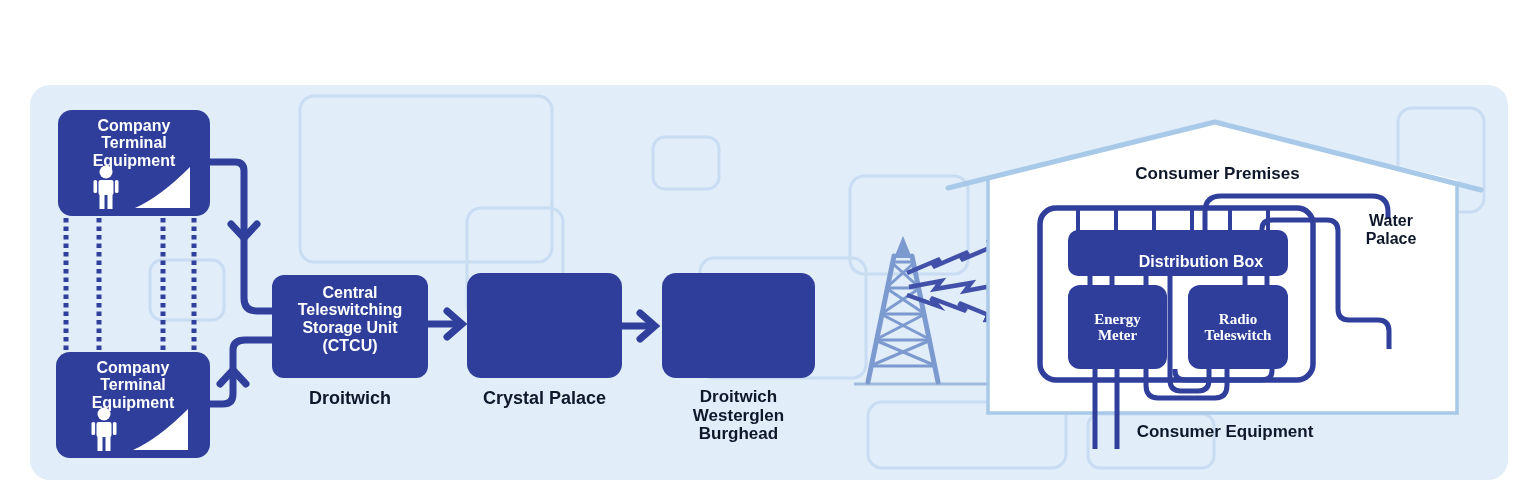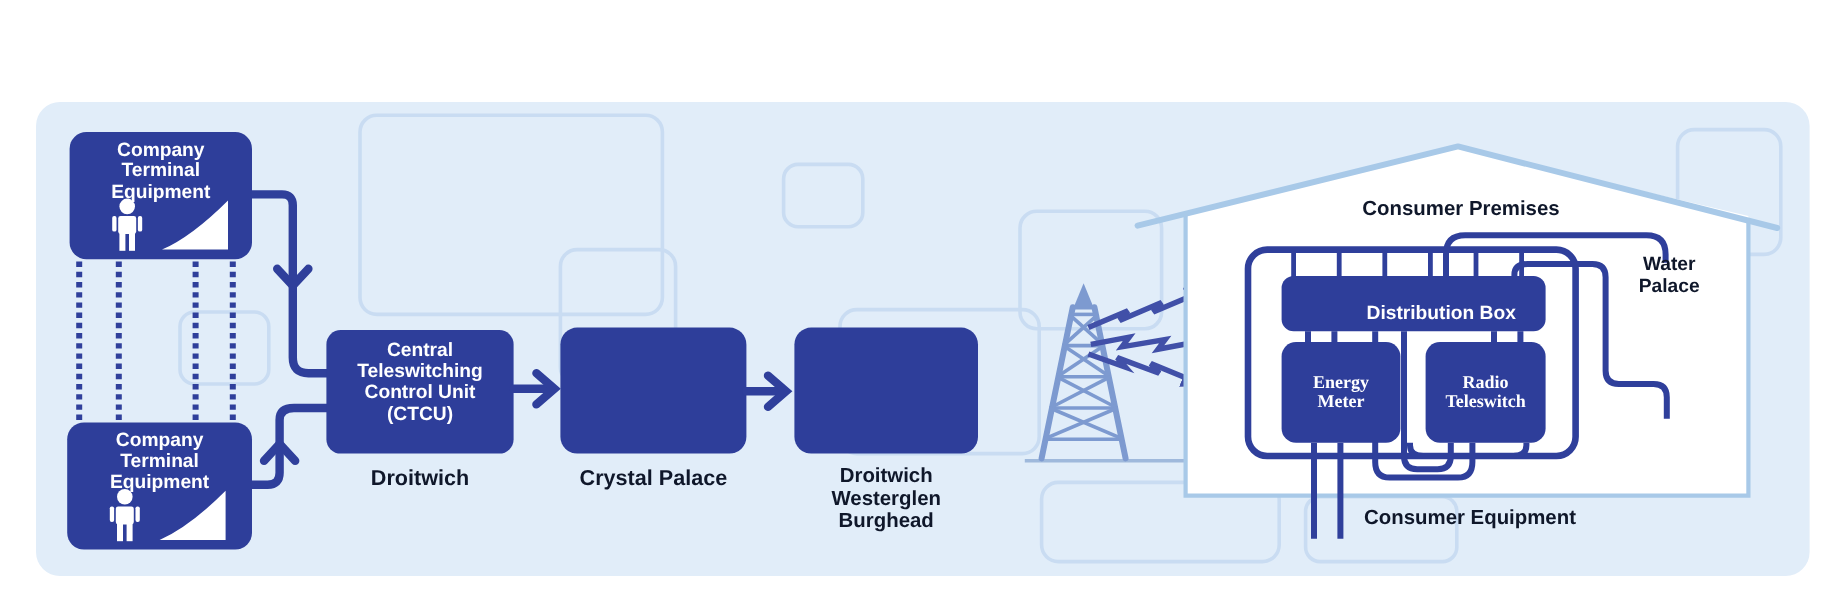--- a/index.html
+++ b/index.html
@@ -178,21 +178,21 @@
   <div class="lbl white fs16" style="left:58px;top:116px;width:152px;height:54px;">Company
 Terminal
 Equipment</div>
 
   <div class="lbl white fs16" style="left:56px;top:358px;width:154px;height:54px;">Company
 Terminal
 Equipment</div>
 
   <div class="lbl white fs16" style="left:272px;top:281px;width:156px;height:76px;">Central
 Teleswitching
-Control Unit
+Storage Unit
 (CTCU)</div>
 
   <div class="lbl blue fs18" style="left:272px;top:387px;width:156px;height:24px;">Droitwich</div>
 
   <div class="lbl blue fs17" style="left:662px;top:385px;width:153px;height:62px;">Droitwich
 Westerglen
 Burghead</div>
 
   <div class="lbl blue fs18" style="left:467px;top:387px;width:155px;height:24px;">Crystal Palace</div>
 

